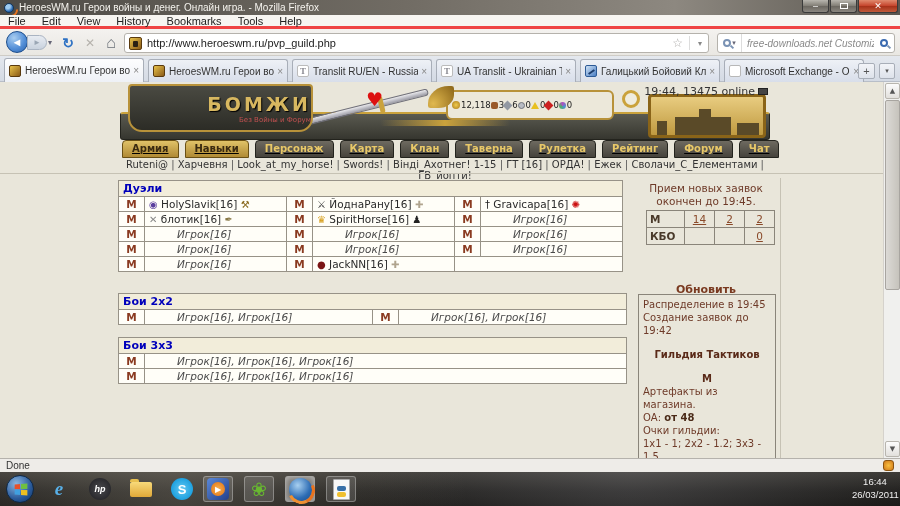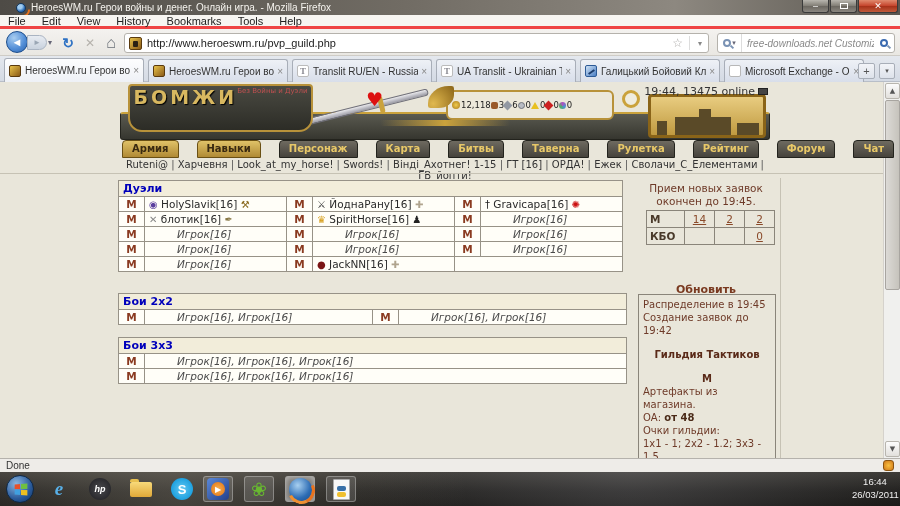--- a/index.html
+++ b/index.html
@@ -3,21 +3,21 @@
 <meta charset="utf-8">
 <style>
   * { margin:0; padding:0; box-sizing:border-box; }
   html,body { width:900px; height:506px; overflow:hidden; }
   body { font-family:"Liberation Sans", sans-serif; background:#888; }
   #screen { position:relative; width:900px; height:506px; background:#e9e6da; overflow:hidden; }
 
   
   .titlebar { position:absolute; left:0; top:0; width:900px; height:15px;
     background:linear-gradient(90deg,#4e4b46,#716c64 45%,#8d8880 75%,#5a564f);
-    color:#f5f3ee; font-size:10px; display:flex; align-items:center; padding-left:16px;text-align:center; }
+    color:#f5f3ee; font-size:10px; display:flex; align-items:center; padding-left:4px;text-align:center; }
   .ffmini { width:10px; height:10px; border-radius:50%; margin-right:5px;
     background:radial-gradient(circle at 35% 30%, #9ecbf0 0 30%, #2d6cb4 65%, #1a4a86);
     border:1px solid #12365e; position:relative; }
   .ffmini::before { content:""; position:absolute; left:-1px; top:-1px; width:10px; height:10px;
     border-radius:50%; border:2px solid transparent; border-right-color:#e8731e; transform:rotate(40deg); }
   .winbtns { position:absolute; right:2px; top:0; display:flex; }
   .wbtn { width:27px; height:13px; display:flex; align-items:center; justify-content:center;
     font-size:9px; color:#fff; border:1px solid #3a3a3a; border-top:none;
     background:linear-gradient(#b8b5ae,#807c74 50%,#6a665f 50%,#8b8780); border-radius:0 0 3px 3px; margin-left:1px; }
   .wbtn.close { width:40px; background:linear-gradient(#e08a6e,#c4422a 50%,#a52f18 50%,#c05a3a); }
@@ -86,21 +86,21 @@
   .viewport { position:absolute; left:0; top:82px; width:900px; height:376px; background:#e9e6da; overflow:hidden;
     font-family:"DejaVu Sans", sans-serif; }
 
   
   .banner-low { position:absolute; left:120px; top:30px; width:650px; height:28px;
     background:linear-gradient(#5a5a50,#36362f); border:1px solid #23231d; border-top:2px solid #caa23c; border-radius:3px; }
   .banner-low::before { content:""; position:absolute; left:40%; top:6px; width:20%; height:6px;
     background:linear-gradient(90deg,transparent,#caa23c,transparent); border-radius:3px; }
   .shield { position:absolute; left:128px; top:2px; width:185px; height:48px;
     background:linear-gradient(#4a4a42,#2c2c26); border:2px solid #b8923a; border-radius:4px 4px 14px 14px;
-    display:flex; flex-direction:row; align-items:flex-start; justify-content:center; z-index:3; }
+    display:flex; flex-direction:column; align-items:flex-end; justify-content:center; z-index:3; }
   .logo-title { color:#d8b860; font-size:19px; font-weight:bold; letter-spacing:3px; text-shadow:1px 1px 1px #000; }
   .logo-sub { color:#c05050; font-size:7px; margin-top:1px; }
   .sword { position:absolute; left:300px; top:22px; width:130px; height:7px;
     background:linear-gradient(#e8e8ec,#9a9aa4); border:1px solid #70707a; transform:rotate(-14deg); z-index:2; border-radius:3px; }
   .sword::before { content:""; position:absolute; left:78px; top:-5px; width:5px; height:17px; background:#caa23c; border-radius:2px; }
   .heart { position:absolute; left:366px; top:6px; font-size:19px; color:#dd1111; z-index:4; }
   .wing { position:absolute; left:428px; top:4px; width:26px; height:22px; background:radial-gradient(circle at 20% 80%, #e0b84e, #8a6418); border-radius:80% 10% 60% 10%; z-index:4; }
   .resbar { position:absolute; left:446px; top:8px; width:168px; height:30px; background:#ece8da;
     border:2px solid #b8923a; border-radius:6px; display:flex; align-items:center; padding:0 4px; gap:0; z-index:3; }
   .res { display:flex; align-items:center; gap:1px; font-size:8.5px; color:#222; }
@@ -113,21 +113,21 @@
   .ri-cry { width:7px; height:7px; background:#cc2222; transform:rotate(45deg); }
   .ri-gem { width:7px; height:7px; border-radius:50%; background:conic-gradient(#b050c0,#5090d0,#50b060,#b050c0); }
   .ring { position:absolute; left:622px; top:8px; width:18px; height:18px; border:3px solid #caa23c; border-radius:50%; z-index:4; background:#efecdf; }
   .online { position:absolute; left:500px; top:3px; width:268px; text-align:right; font-size:11px; color:#333; z-index:5; }
   .logicon { display:inline-block; width:10px; height:7px; background:#444; border:1px solid #222; margin-left:3px; }
   .castle { position:absolute; left:648px; top:12px; width:118px; height:44px; border:3px solid #8a6418;
     border-radius:4px; background:linear-gradient(#e8cc80,#c09a40); overflow:hidden; z-index:3; }
   .castle i { position:absolute; bottom:0; background:#5a4a28; }
 
   
-  .gnav { position:absolute; left:122px; top:58px; width:650px; display:flex; gap:18px; z-index:5; }
+  .gnav { position:absolute; left:122px; top:58px; width:650px; display:flex; gap:6px; z-index:5;text-decoration:underline; }
   .gbtn { padding:2px 9px 3px; font-size:10px; font-weight:bold; color:#e8c868;
     background:linear-gradient(#6e6a60,#46433c); border:1px solid #23231d; border-radius:4px 4px 0 0; }
   .gbtn.gold { color:#3a2a10; background:linear-gradient(#e0c268,#b08a34); border-color:#6a5014; }
   .subnav { position:absolute; left:120px; top:77px; width:650px; text-align:center; font-size:10px; color:#333; }
   .subnav .sn { color:#333; }
   .subnav .sn:not(:first-child)::before { content:" | "; color:#555; }
   .pagehr { position:absolute; left:0; top:91px; width:884px; border-top:1px solid #c6c2b4; }
 
   
   .gt { border-collapse:collapse; background:#fffef8; font-size:10.5px; }
@@ -305,21 +305,21 @@
     </div>
     <div class="newtab">+</div>
     <div class="alltabs">▾</div>
   </div>
 
   <div class="viewport">
 
     <div class="banner-low"></div>
     <div class="shield">
       <div class="logo-title">БОМЖИ</div>
-      <div class="logo-sub">Без Войны и Дуэли</div>
+      <div class="logo-sub">Без Войны и Форум</div>
     </div>
     <div class="sword"></div>
     <div class="heart">♥</div>
     <div class="wing"></div>
     <div class="resbar">
       <span class="res">
           <i class="ri ri-gold"></i>
           <span>12,118</span>
         </span>
       <span class="res">
@@ -354,21 +354,21 @@
       <i style="left:24px;width:56px;height:18px"></i>
       <i style="left:48px;width:12px;height:26px"></i>
       <i style="left:86px;width:22px;height:12px"></i>
     </div>
 
     <div class="gnav">
       <span class="gbtn gold">Армия</span>
       <span class="gbtn gold">Навыки</span>
       <span class="gbtn">Персонаж</span>
       <span class="gbtn">Карта</span>
-      <span class="gbtn">Битвы</span>
+      <span class="gbtn">Клан</span>
       <span class="gbtn">Таверна</span>
       <span class="gbtn">Рулетка</span>
       <span class="gbtn">Рейтинг</span>
       <span class="gbtn">Форум</span>
       <span class="gbtn">Чат</span>
     </div>
     <div class="subnav">
       <span class="sn">Ruteni@</span><span class="sn">Харчевня</span><span class="sn">Look_at_my_horse!</span><span class="sn">Swords!</span><span class="sn">Вінді_Ахотнег! 1-15</span><span class="sn">ГТ [16]</span><span class="sn">ОРДА!</span><span class="sn">Ежек</span><span class="sn">Сволачи_С_Елементами</span><span class="sn">ГВ_йопти!</span>
     </div>
     <div class="pagehr"></div>

